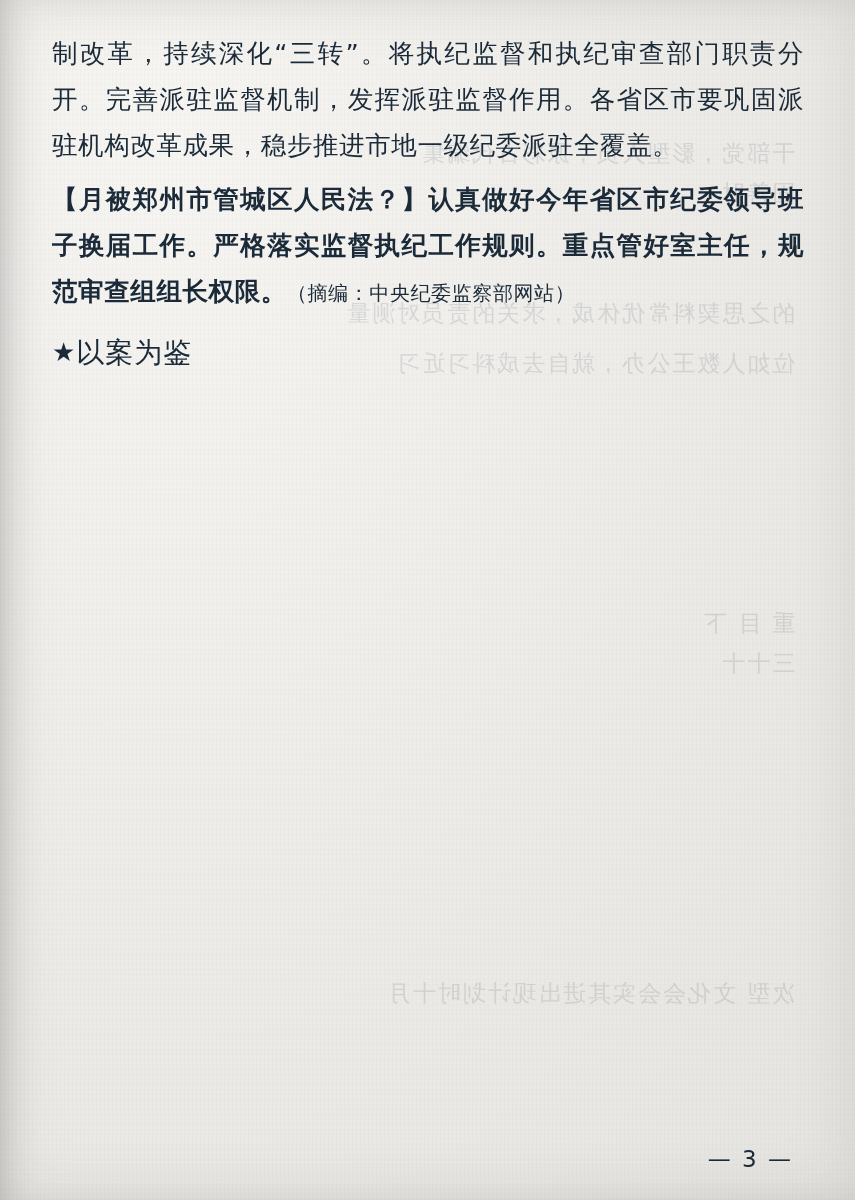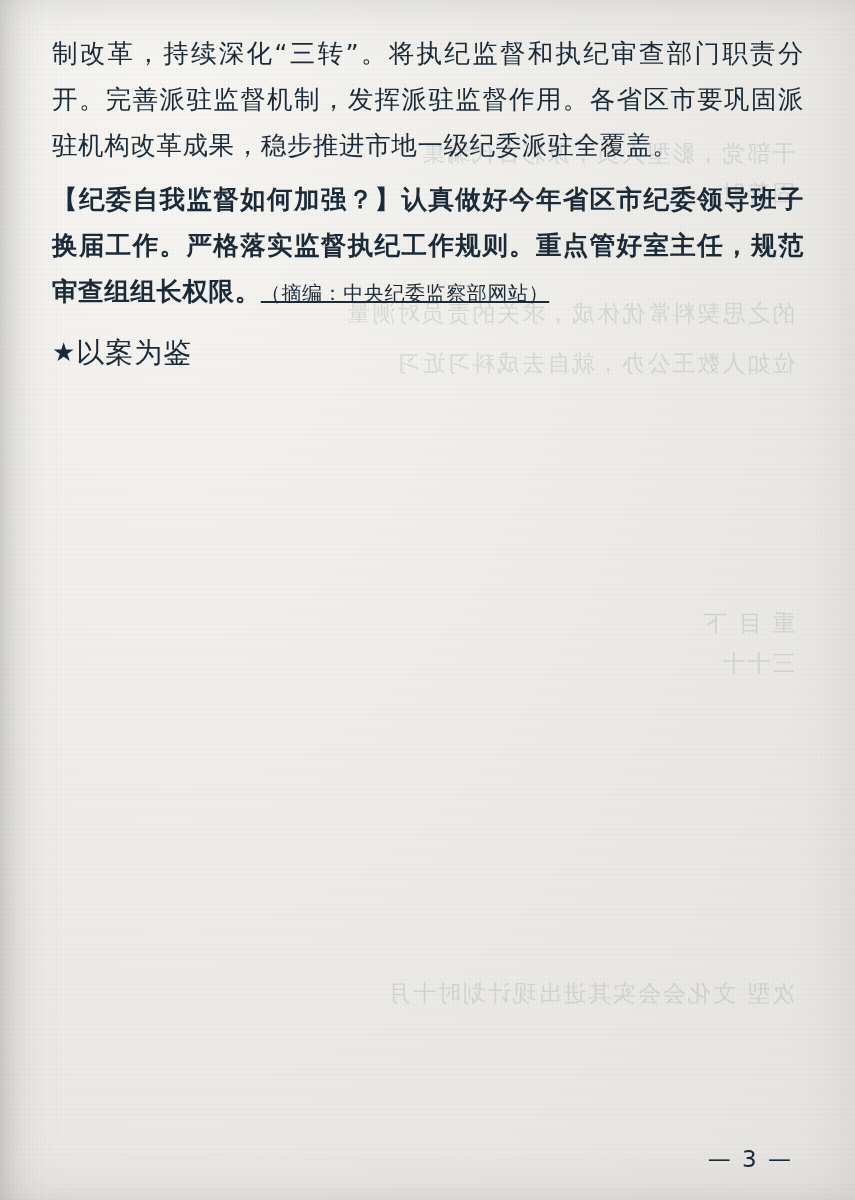--- a/index.html
+++ b/index.html
@@ -81,21 +81,20 @@
     line-height: 52px;
     letter-spacing: 1px;
     margin: 10px 0 2px 0;
   }
   .star {
     font-size: 26px;
     vertical-align: 1px;
   }
   .small {
     font-size: 20px;
-    text-decoration: underline;
   }
   .bullet {
     font-size: 20px;
     vertical-align: 3px;
     margin-right: 2px;
   }
   .blk {
     margin-top: 8px;
   }
   .footer {
@@ -120,21 +119,21 @@
   <div class="bleed" style="top:348px; left:170px;">位如人数王公办，就自去成科习近习</div>
   <div class="bleed" style="top:608px; left:560px;">重 目 下</div>
   <div class="bleed" style="top:648px; left:52px;">三十十</div>
   <div class="bleed" style="top:978px; left:180px;">次型  文化会会实其进出现计划时十月</div>
 
   <div class="content">
 
     <p class="para">制改革，持续深化“三转”。将执纪监督和执纪审查部门职责分开。完善派驻监督机制，发挥派驻监督作用。各省区市要巩固派驻机构改革成果，稳步推进市地一级纪委派驻全覆盖。</p>
 
     <p class="para blk">
-      <span class="head-q">【纪委自我监督如何加强？】</span><span class="bold">认真做好今年省区市纪委领导班子换届工作。严格落实监督执纪工作规则。重点管好室主任，规范审查组组长权限。</span><span class="small">（摘编：中央纪委监察部网站）</span>
+      <span class="head-q">【月被郑州市管城区人民法？】</span><span class="bold">认真做好今年省区市纪委领导班子换届工作。严格落实监督执纪工作规则。重点管好室主任，规范审查组组长权限。</span><span class="small">（摘编：中央纪委监察部网站）</span>
     </p>
 
     <h2 class="section-title">
       <span class="star">★</span><span>以案为鉴</span>
     </h2>
 
 
 
 
   </div>

